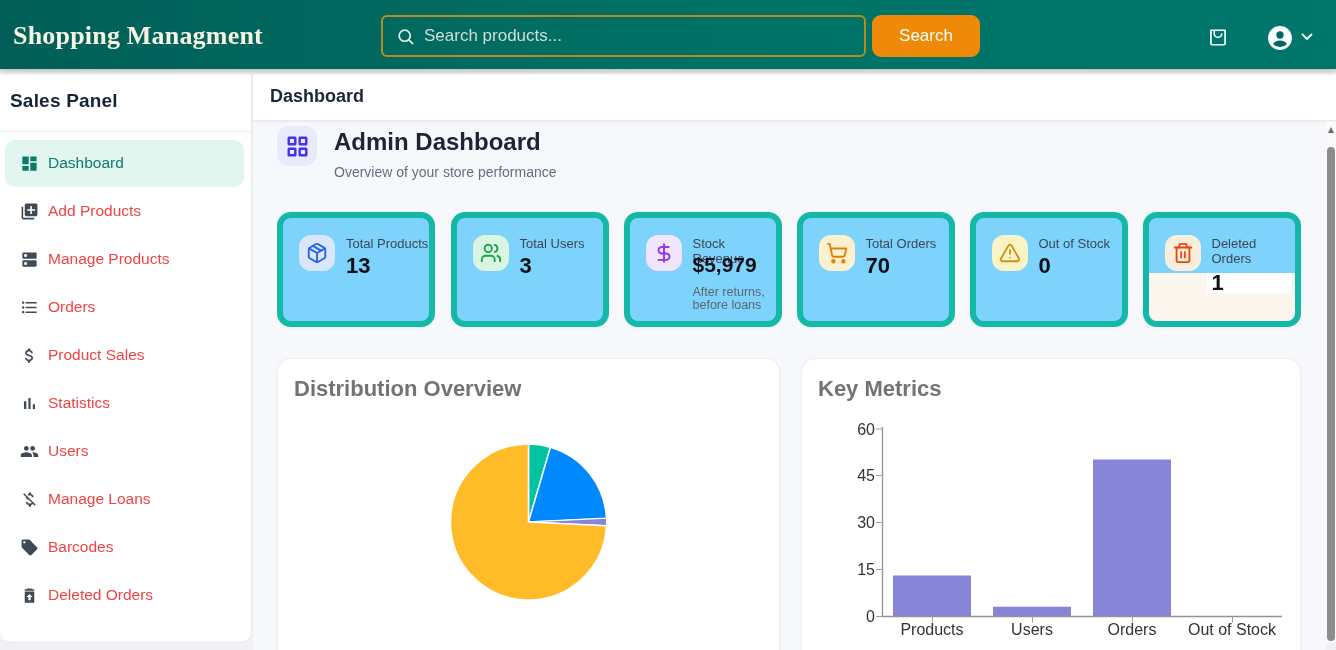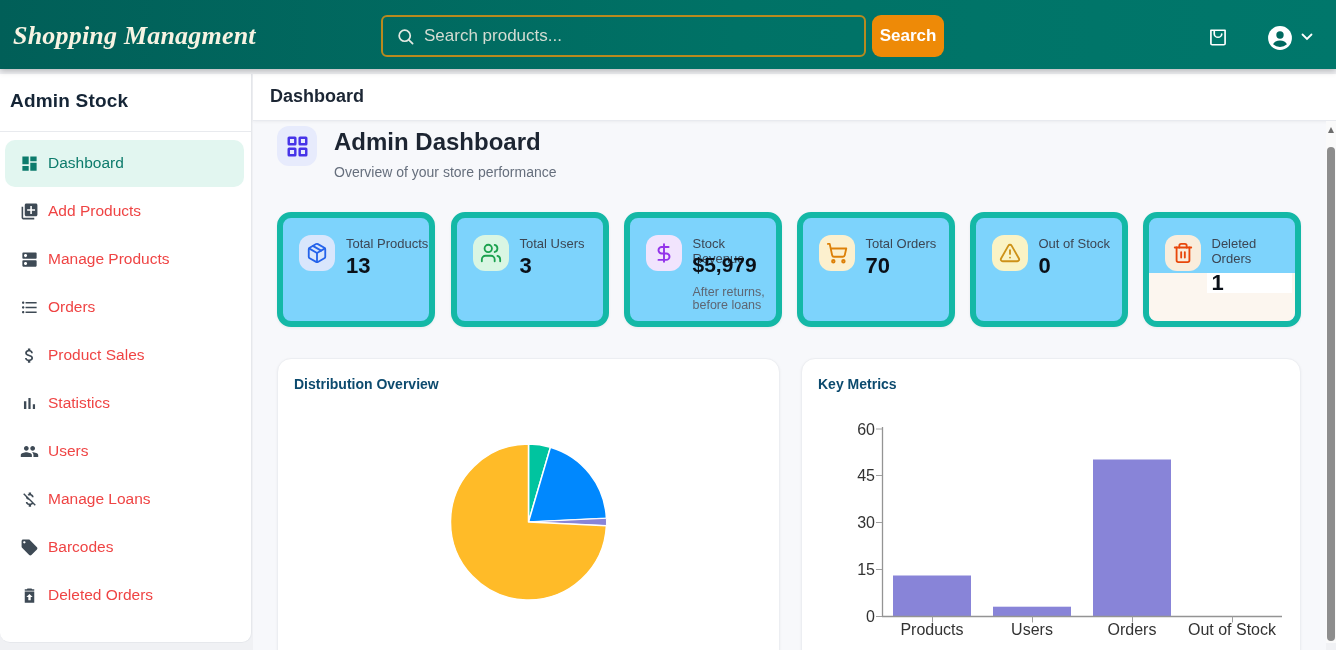--- a/index.html
+++ b/index.html
@@ -4,26 +4,26 @@
 <style>
 *{margin:0;padding:0;box-sizing:border-box}
 html,body{width:1336px;height:650px;overflow:hidden}
 body{font-family:"Liberation Sans",sans-serif;background:#f0f1f4;position:relative}
 .abs{position:absolute}
 
 #header{position:absolute;left:0;top:0;width:1336px;height:69px;
  background:linear-gradient(90deg,#015f58 0%,#007266 55%,#00776b 100%);
  box-shadow:0 2px 6px rgba(0,0,0,.25);z-index:20}
 #logo{position:absolute;left:13px;top:21px;font-family:"Liberation Serif",serif;
- font-style:italic;font-weight:bold;font-size:26px;color:#f7f3e2;letter-spacing:0.2px}
+ font-weight:bold;font-size:26px;color:#f7f3e2;letter-spacing:0.2px}
 #searchbox{position:absolute;left:381px;top:15px;width:485px;height:42px;
  border:2px solid #b98a1e;border-radius:6px}
 #searchbox .ph{position:absolute;left:41px;top:9px;font-size:17px;color:#d3dcd2}
-#searchbtn{position:absolute;left:872px;top:15px;width:72px;height:42px;background:#ee8a07;
- border-radius:9px;color:#fff;font-weight:bold;font-size:17px;text-align:center;line-height:42px}
+#searchbtn{position:absolute;left:872px;top:15px;width:108px;height:42px;background:#ee8a07;
+ border-radius:9px;color:#fff;font-weight:normal;font-size:17px;text-align:center;line-height:42px}
 
 #sidebar{position:absolute;left:0px;top:74px;width:252px;height:569px;background:#fff;
  border:1px solid #e6e8ec;border-top:none;border-left:none;border-radius:0 0 10px 10px}
 #sidebar h2{position:absolute;left:10px;top:16px;font-size:19px;color:#152536;letter-spacing:.2px}
 #sidebar .divider{position:absolute;left:0;top:57px;width:100%;height:1px;background:#e8eaee}
 .nav{position:absolute;left:5px;top:66px;width:239px}
 .navitem{position:relative;height:47px;margin-bottom:1px;border-radius:10px;color:#ef4444;font-size:15.5px}
 .navitem svg{position:absolute;left:15px;top:14px}
 .navitem span{position:absolute;left:43px;top:14px}
 .navitem.active{background:#e2f6f0;color:#0d7b6c}
@@ -40,21 +40,21 @@
 .stat{position:absolute;top:91px;width:158px;height:115px;background:#7dd3fc;border-radius:14px;
  border:6px solid #14b8a6;box-shadow:0 1px 3px rgba(15,23,42,.06)}
 .stat .badge{position:absolute;left:16px;top:17px;width:36px;height:36px;border-radius:12px}
 .stat .badge svg{position:absolute;left:7px;top:7px}
 .stat .lbl{position:absolute;left:63px;top:19px;font-size:13px;color:#3c4654;line-height:14.5px}
 .stat .val{position:absolute;left:63px;top:35px;font-size:22px;font-weight:bold;color:#0b1018}
 .stat .sub{position:absolute;left:63px;top:68px;font-size:12.5px;color:#5e6673;line-height:12.5px}
 
 .chartcard{position:absolute;top:237px;background:#fff;border-radius:14px;border:1px solid #eceef2;
  box-shadow:0 1px 3px rgba(15,23,42,.05)}
-.chartcard h3{position:absolute;left:16px;top:17px;font-size:14px;color:#0c4a6e}
+.chartcard h3{position:absolute;left:16px;top:17px;font-size:22px;color:#737373}
 
 #sbtrack{position:absolute;left:1326px;top:121px;width:10px;height:522px;background:#fafafa;z-index:30}
 #sbthumb{position:absolute;left:1327px;top:147px;width:8px;height:494px;background:#8d8d8d;border-radius:4px;z-index:31}
 #sbarrow{position:absolute;left:1328px;top:127px;width:0;height:0;z-index:31;
  border-left:3.5px solid transparent;border-right:3.5px solid transparent;border-bottom:6px solid #6d6d6d}
 </style>
 </head>
 <body>
 
 <div id="header">
@@ -75,21 +75,21 @@
       <circle cx="12" cy="12" r="11" fill="#fff"></circle>
       <circle cx="12" cy="9.2" r="3.4" fill="#00695f"></circle>
       <path d="M12 14.2c-3 0-5.6 1.5-6.4 3.6a9.6 9.6 0 0 0 12.8 0c-.8-2.1-3.4-3.6-6.4-3.6z" fill="#00695f"></path>
     </svg>
   <svg class="abs" style="left:1300px;top:31px" width="14" height="12" viewBox="0 0 14 12" fill="none" stroke="#fff" stroke-width="1.8" stroke-linecap="round">
       <path d="M2.5 3.5 7 8l4.5-4.5"></path>
     </svg>
 </div>
 
 <div id="sidebar">
-  <h2>Admin Stock</h2>
+  <h2>Sales Panel</h2>
   <div class="divider"></div>
   <div class="nav">
     <div class="navitem active">
       <svg width="19" height="19" viewBox="0 0 24 24" fill="#0d7b6c">
           <path d="M3 13h8V3H3v10zm0 8h8v-6H3v6zm10 0h8V11h-8v10zm0-18v6h8V3h-8z"></path>
         </svg>
       <span>Dashboard</span>
       </div>
     <div class="navitem">
       <svg width="19" height="19" viewBox="0 0 24 24" fill="#3e4a55">

